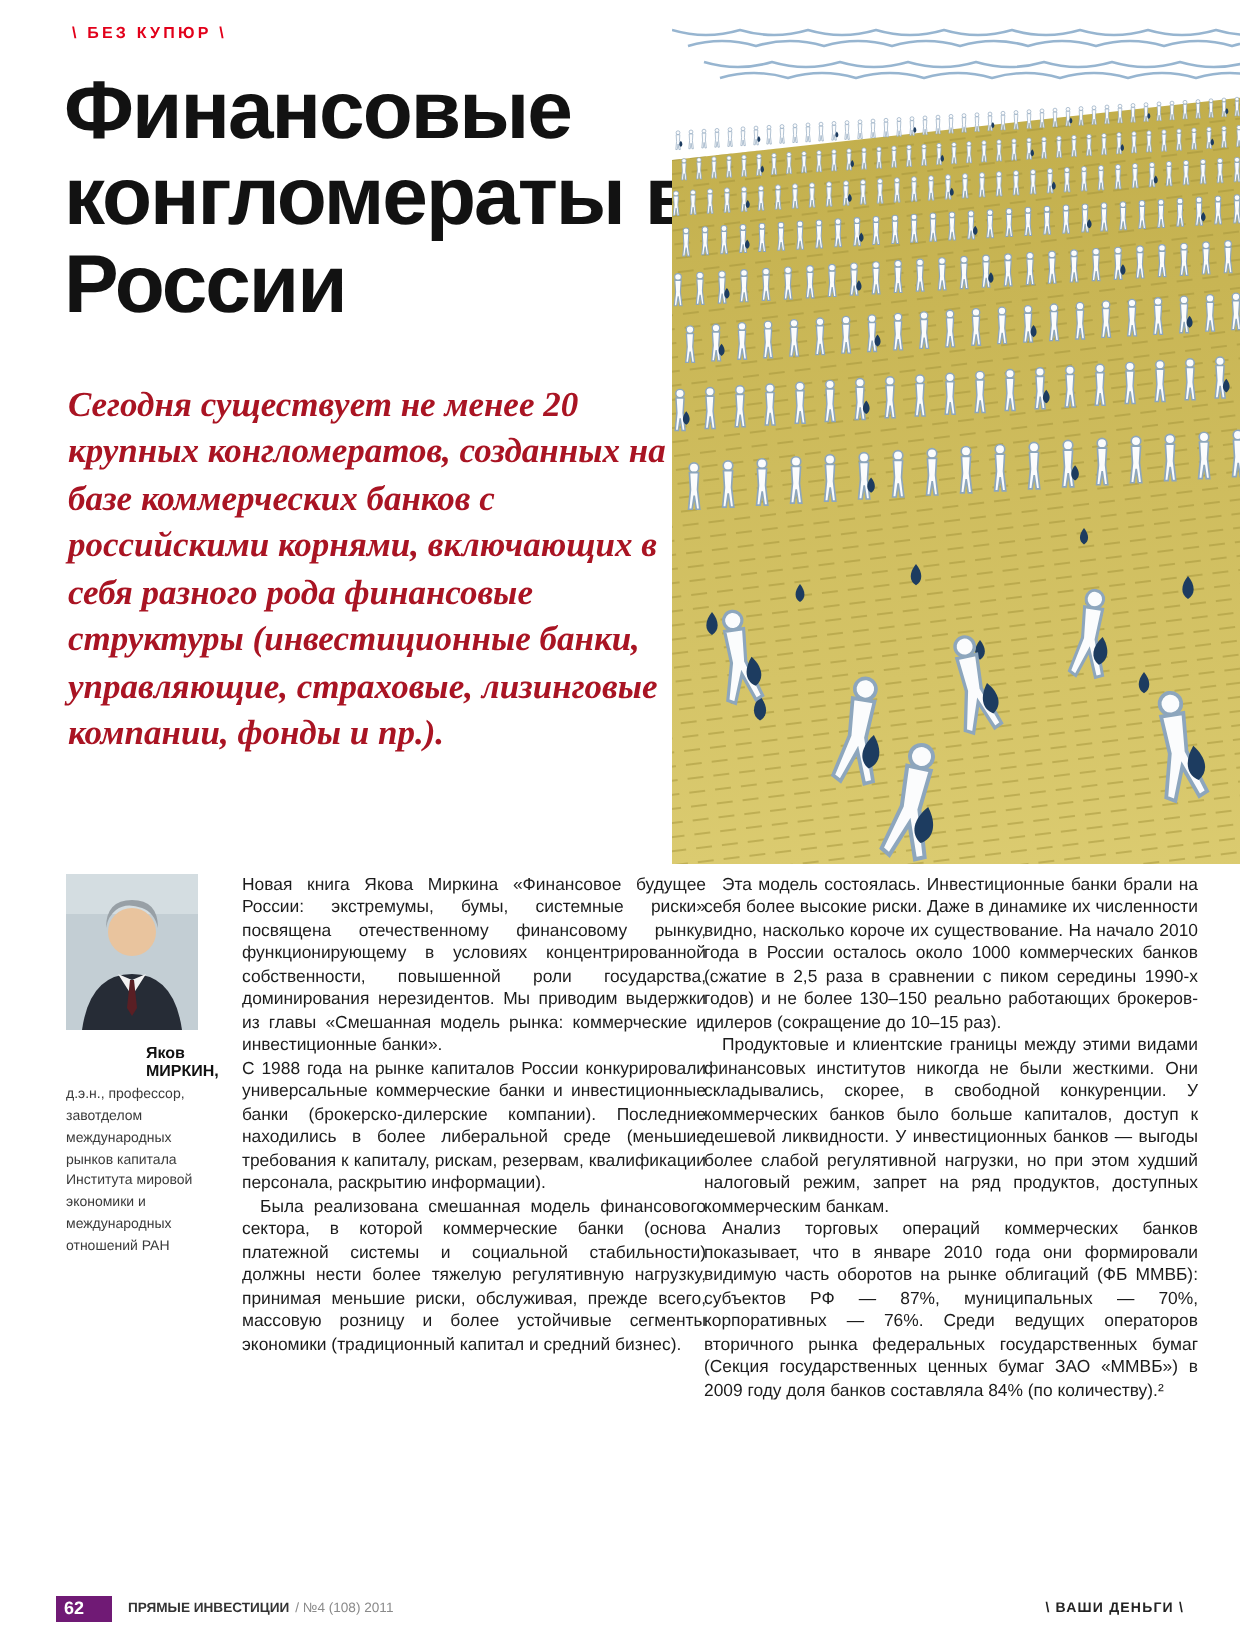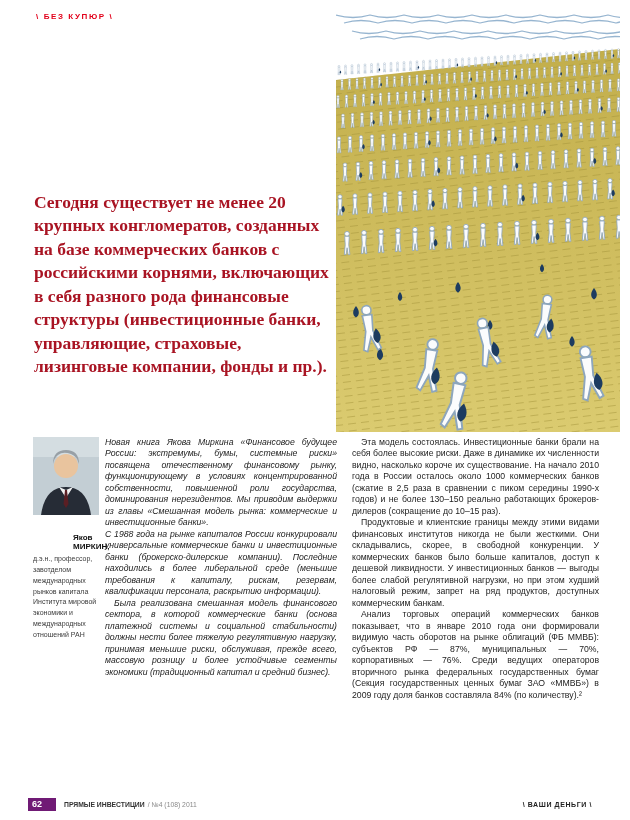--- a/index.html
+++ b/index.html
@@ -12,31 +12,31 @@
     position:absolute; left:36px; top:12px;
     color:#e2001a; font-size:8px; font-weight:bold; letter-spacing:1.6px;
   }
   .title {
     position:absolute; left:32px; top:34px; width:322px;
     font-size:41px; line-height:1.06; font-weight:700; color:#121212;
     letter-spacing:-1px;
   }
   .lead {
     position:absolute; left:34px; top:191px; width:302px;
-    font-family:"Liberation Serif", serif; font-weight:bold;
+    font-family:"Liberation Serif", serif; font-style:italic; font-weight:bold;
     font-size:17.5px; line-height:1.34; color:#a91423;
   }
   .illustration { position:absolute; left:336px; top:6px; width:292px; height:426px; }
   .body { position:absolute; left:33px; top:437px; width:566px; height:356px; }
   .author { position:absolute; left:0; top:0; width:68px; }
   .photo { width:66px; height:78px; overflow:hidden; }
-  .author-name { margin-top:18px; font-size:8px; font-weight:bold; color:#111;padding-left:40px; }
+  .author-name { margin-top:7px; font-size:8px; font-weight:bold; color:#111;padding-left:40px; }
   .author-bio { margin-top:3px; font-size:7px; line-height:1.55; color:#3a3a3a; }
   .col { position:absolute; top:0; font-size:8.7px; line-height:1.32; color:#1c1c1c; text-align:justify; }
-  .col2 { left:72px;  width:232px;font-style:italic; }
+  .col2 { left:88px;  width:232px; }
   .col3 { left:319px; width:247px; }
   .col p { margin:0; }
   .col p.indent { text-indent:9px; }
   .subhead {
     color:#a91423; font-size:9.6px; line-height:1.25; font-weight:bold;
     margin:9px 0 4px 0; text-align:left;
   }
   .footer { position:absolute; left:28px; right:28px; top:798px; height:15px; }
   .pagenum {
     position:absolute; left:0; top:0; width:28px; height:13px;
@@ -46,20 +46,21 @@
   .journal { position:absolute; left:36px; top:3px; font-size:6.8px; color:#8a8a8a; }
   .journal .jbold { font-weight:bold; color:#333333; margin-right:3px; }
   .section-right { position:absolute; right:0; top:3px; font-size:7px; font-weight:bold; color:#222; letter-spacing:0.6px; }
 </style>
 </head>
 <body>
 
 <div class="page">
 
   <div class="kicker">\ БЕЗ КУПЮР \</div>
+  <h1 class="title">Финансовые конгломераты в России</h1>
   <div class="lead">Сегодня существует не менее 20 крупных конгломератов, созданных на базе коммерческих банков с российскими корнями, включающих в себя разного рода финансовые структуры (инвестиционные банки, управляющие, страховые, лизинговые компании, фонды и пр.).</div>
 
   <div class="illustration">
     <svg id="illus" viewBox="0 0 292 426" width="292" height="426">
       <defs>
         <linearGradient id="fieldGrad" x1="0" y1="0" x2="0" y2="1">
           <stop offset="0" stop-color="#c2ae4b"></stop>
           <stop offset="1" stop-color="#dbcb70"></stop>
         </linearGradient>
         <pattern id="hatch" width="13" height="7" patternUnits="userSpaceOnUse" patternTransform="rotate(-7)">

